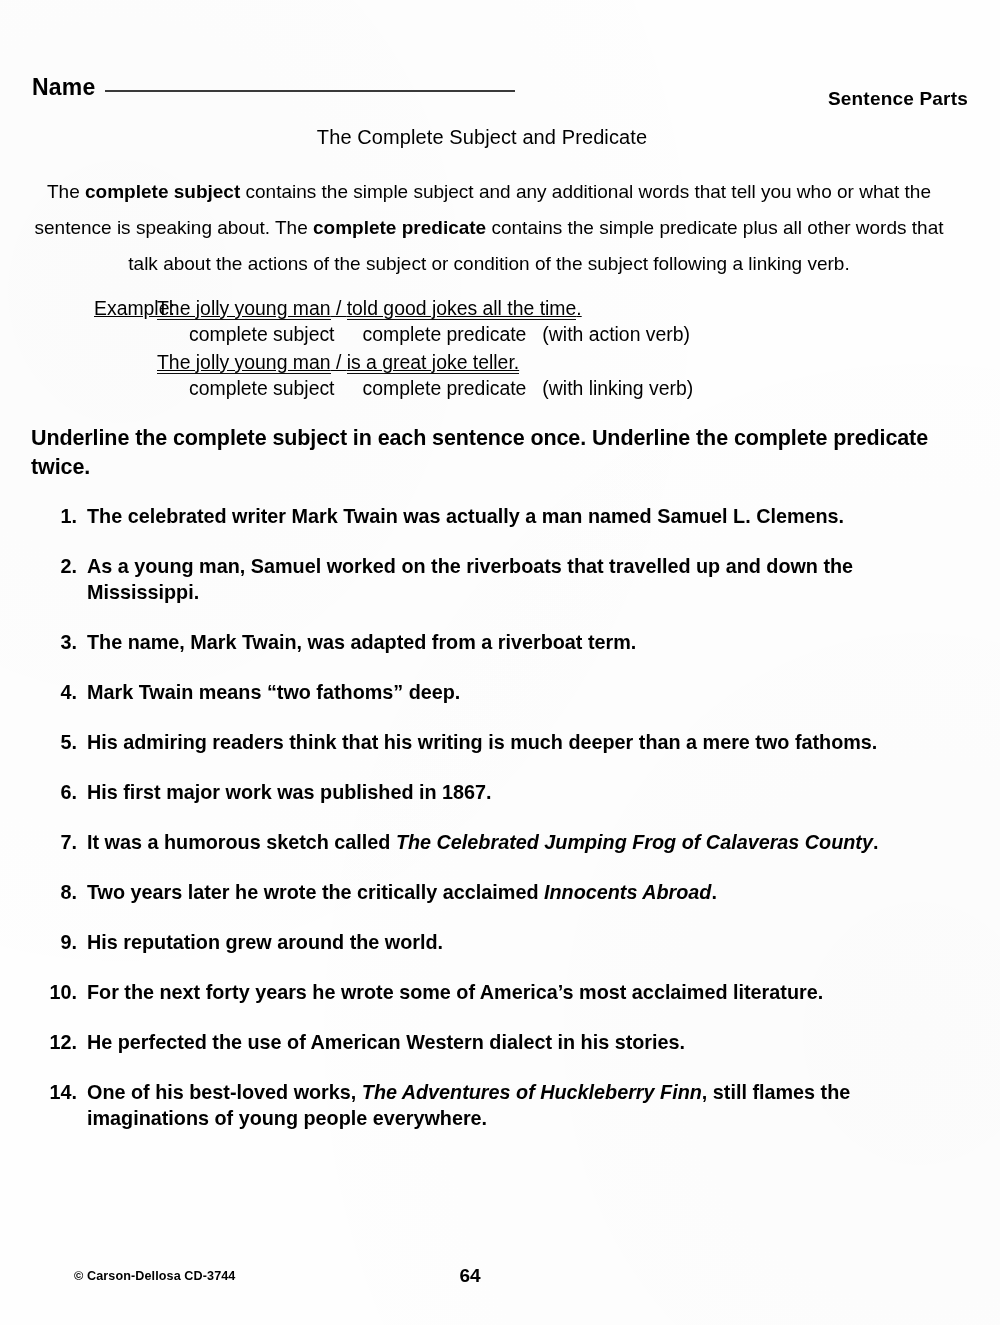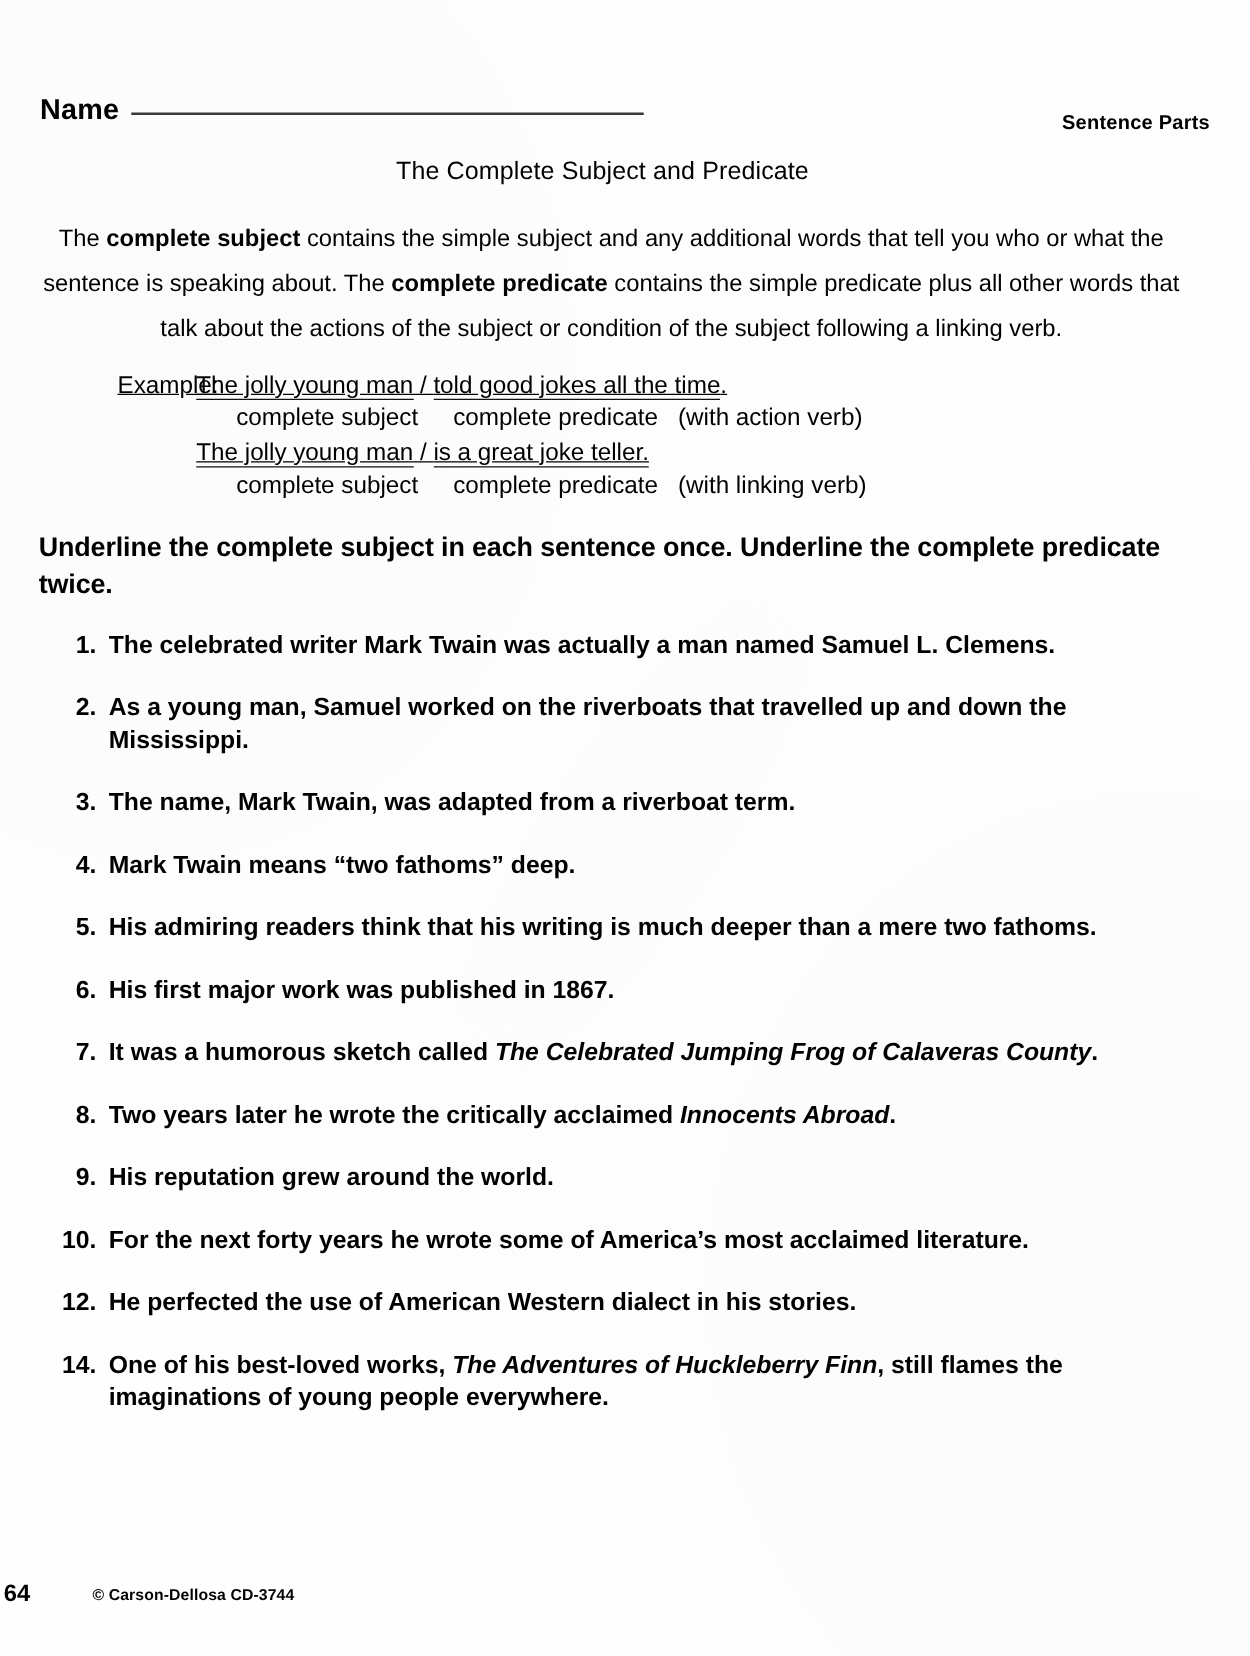--- a/index.html
+++ b/index.html
@@ -53,21 +53,21 @@
   .name-rule {
     display: inline-block;
     width: 410px;
     margin-left: 10px;
     border-bottom: 2.4px solid #3a3a3a;
     height: 1px;
     position: relative;
     top: -3px;
   }
   .doc-title {
-    font-size: 16px;
+    font-size: 19px;
     font-weight: bold;
     letter-spacing: 0.2px;
     white-space: nowrap;
     margin-top: 24px;
   }
 
   
   .subtitle {
     position: absolute;
     top: 126px;
@@ -193,20 +193,21 @@
     font-size: 12.6px;
     font-weight: bold;
     letter-spacing: 0.1px;
     margin-left: 41px;
   }
   .page-number {
     position: absolute;
     left: 0;
     right: 0;
     top: -4px;
+    text-align: center;
     font-size: 19px;
     font-weight: bold;
   }
   .pn-inner { position: relative; left: -30px; }
 </style>
 </head>
 <body>
 
 <div class="page">
 

